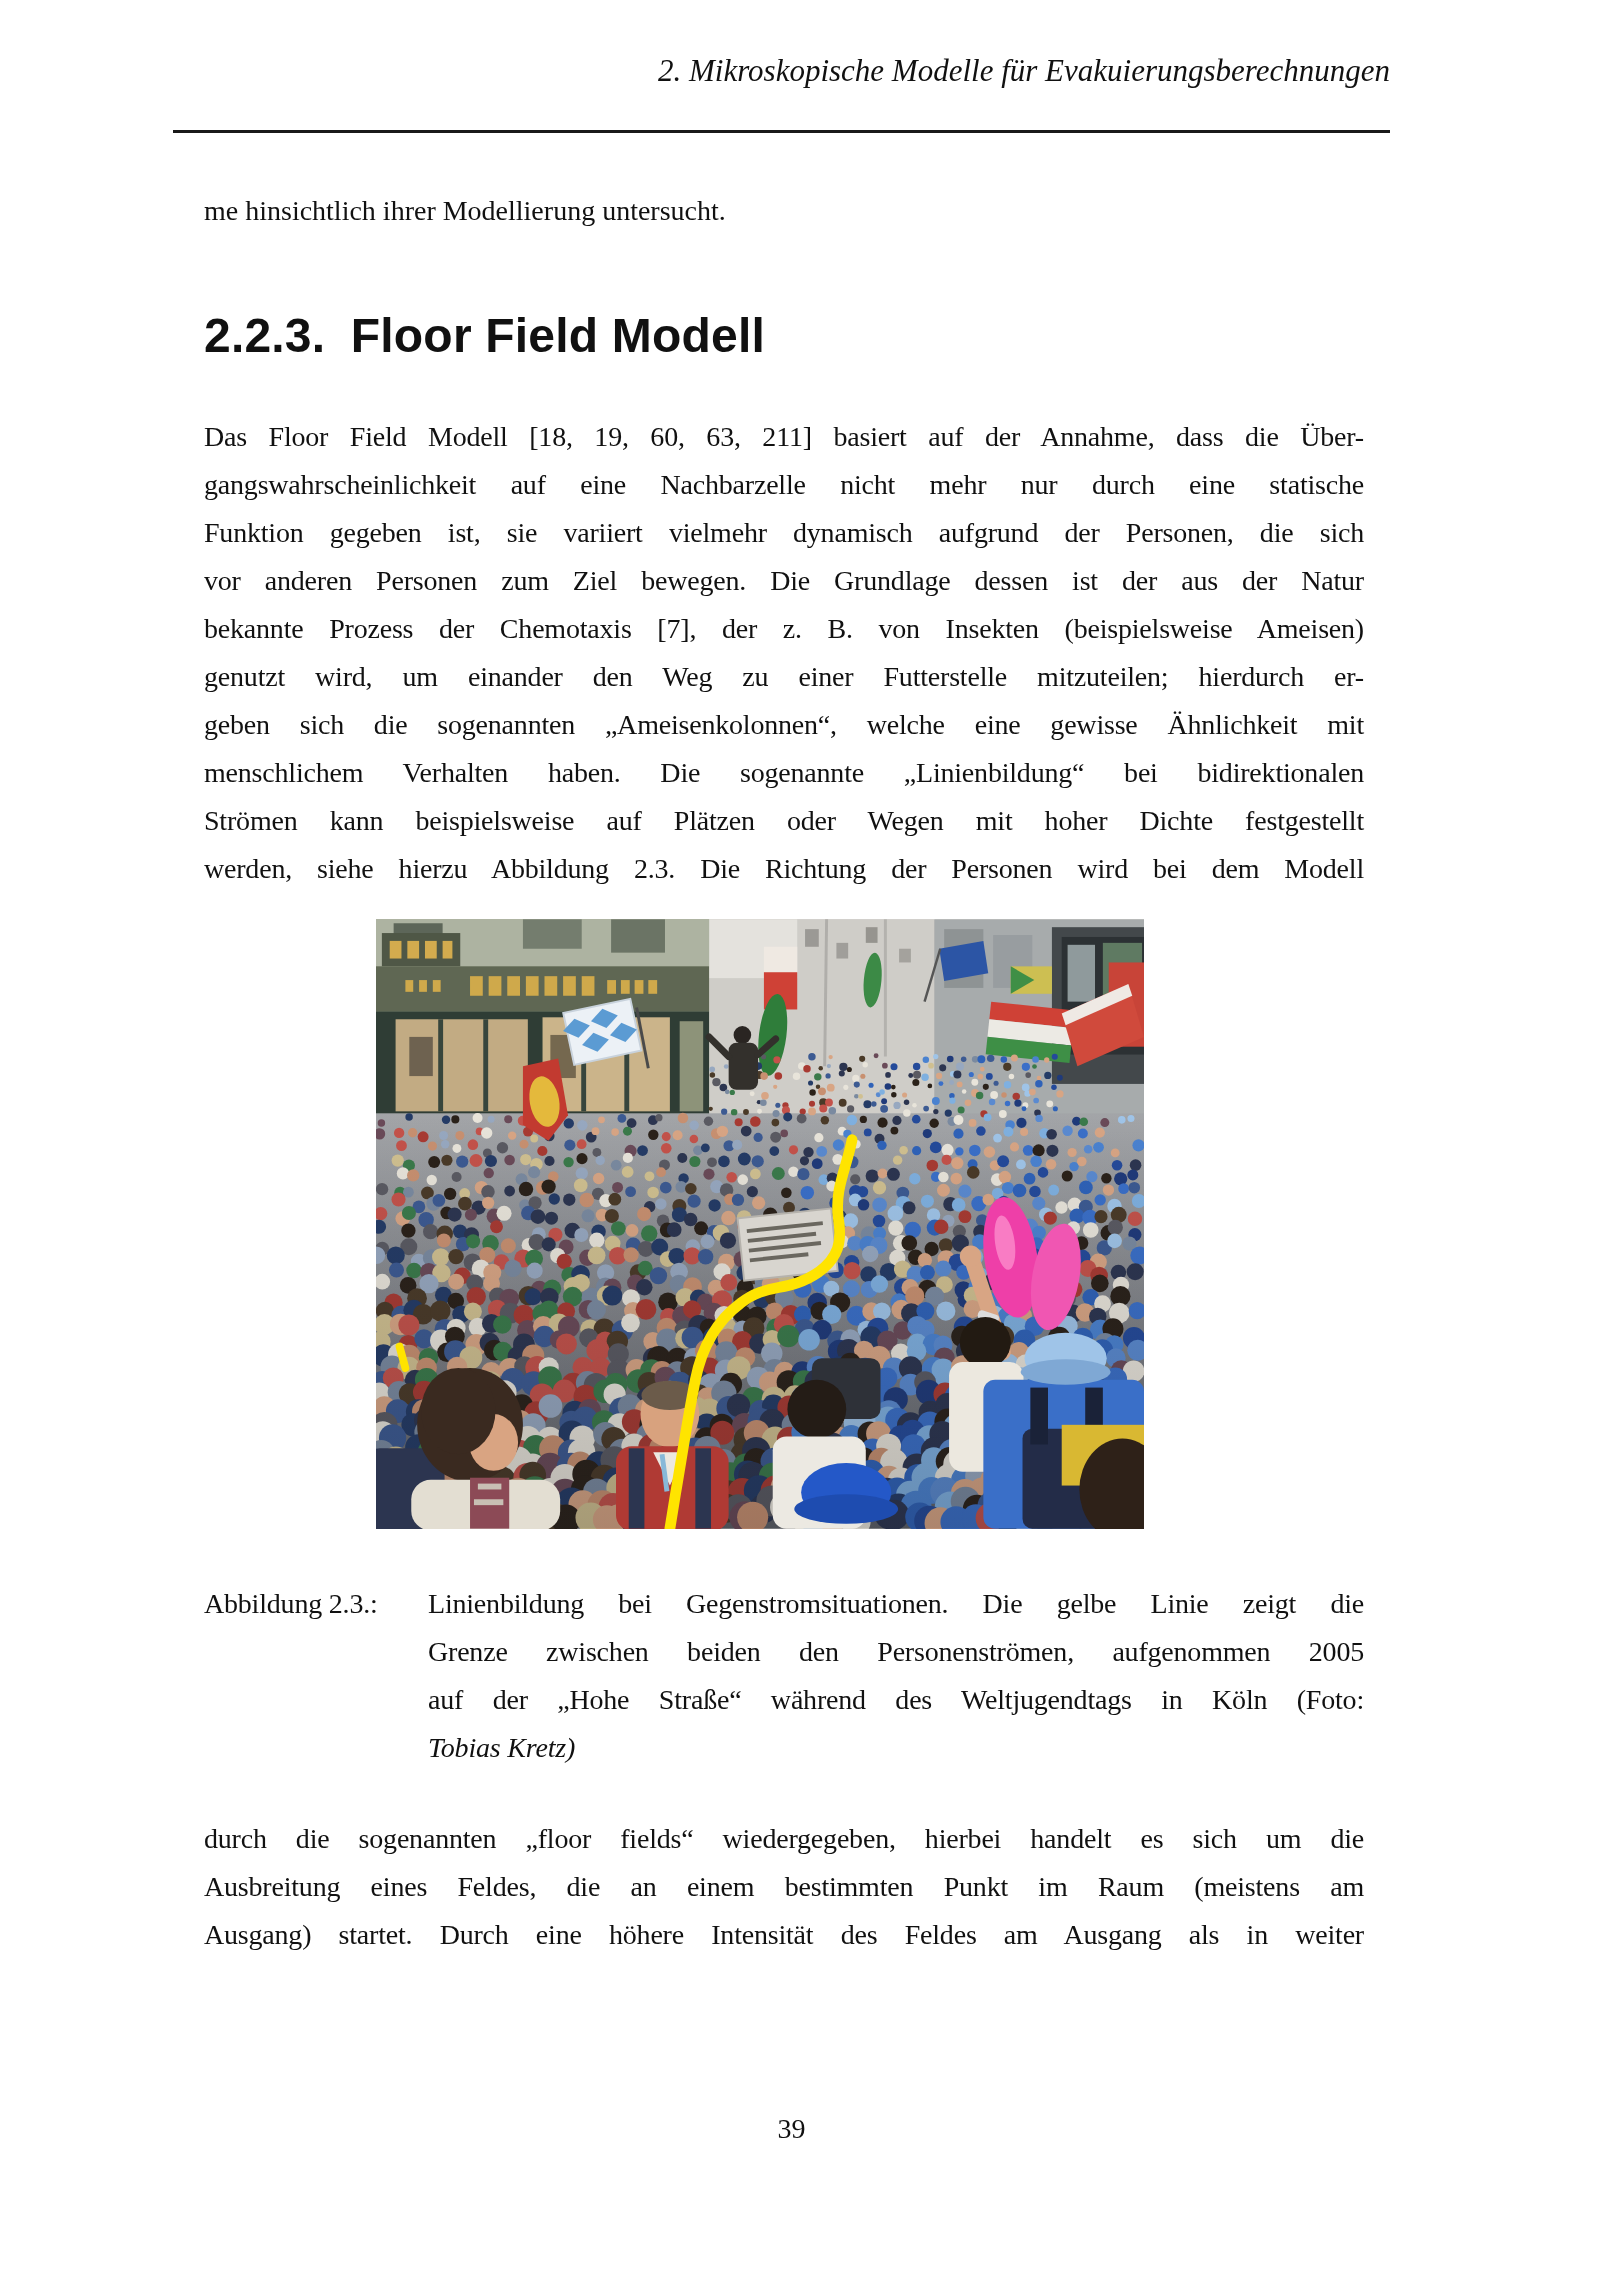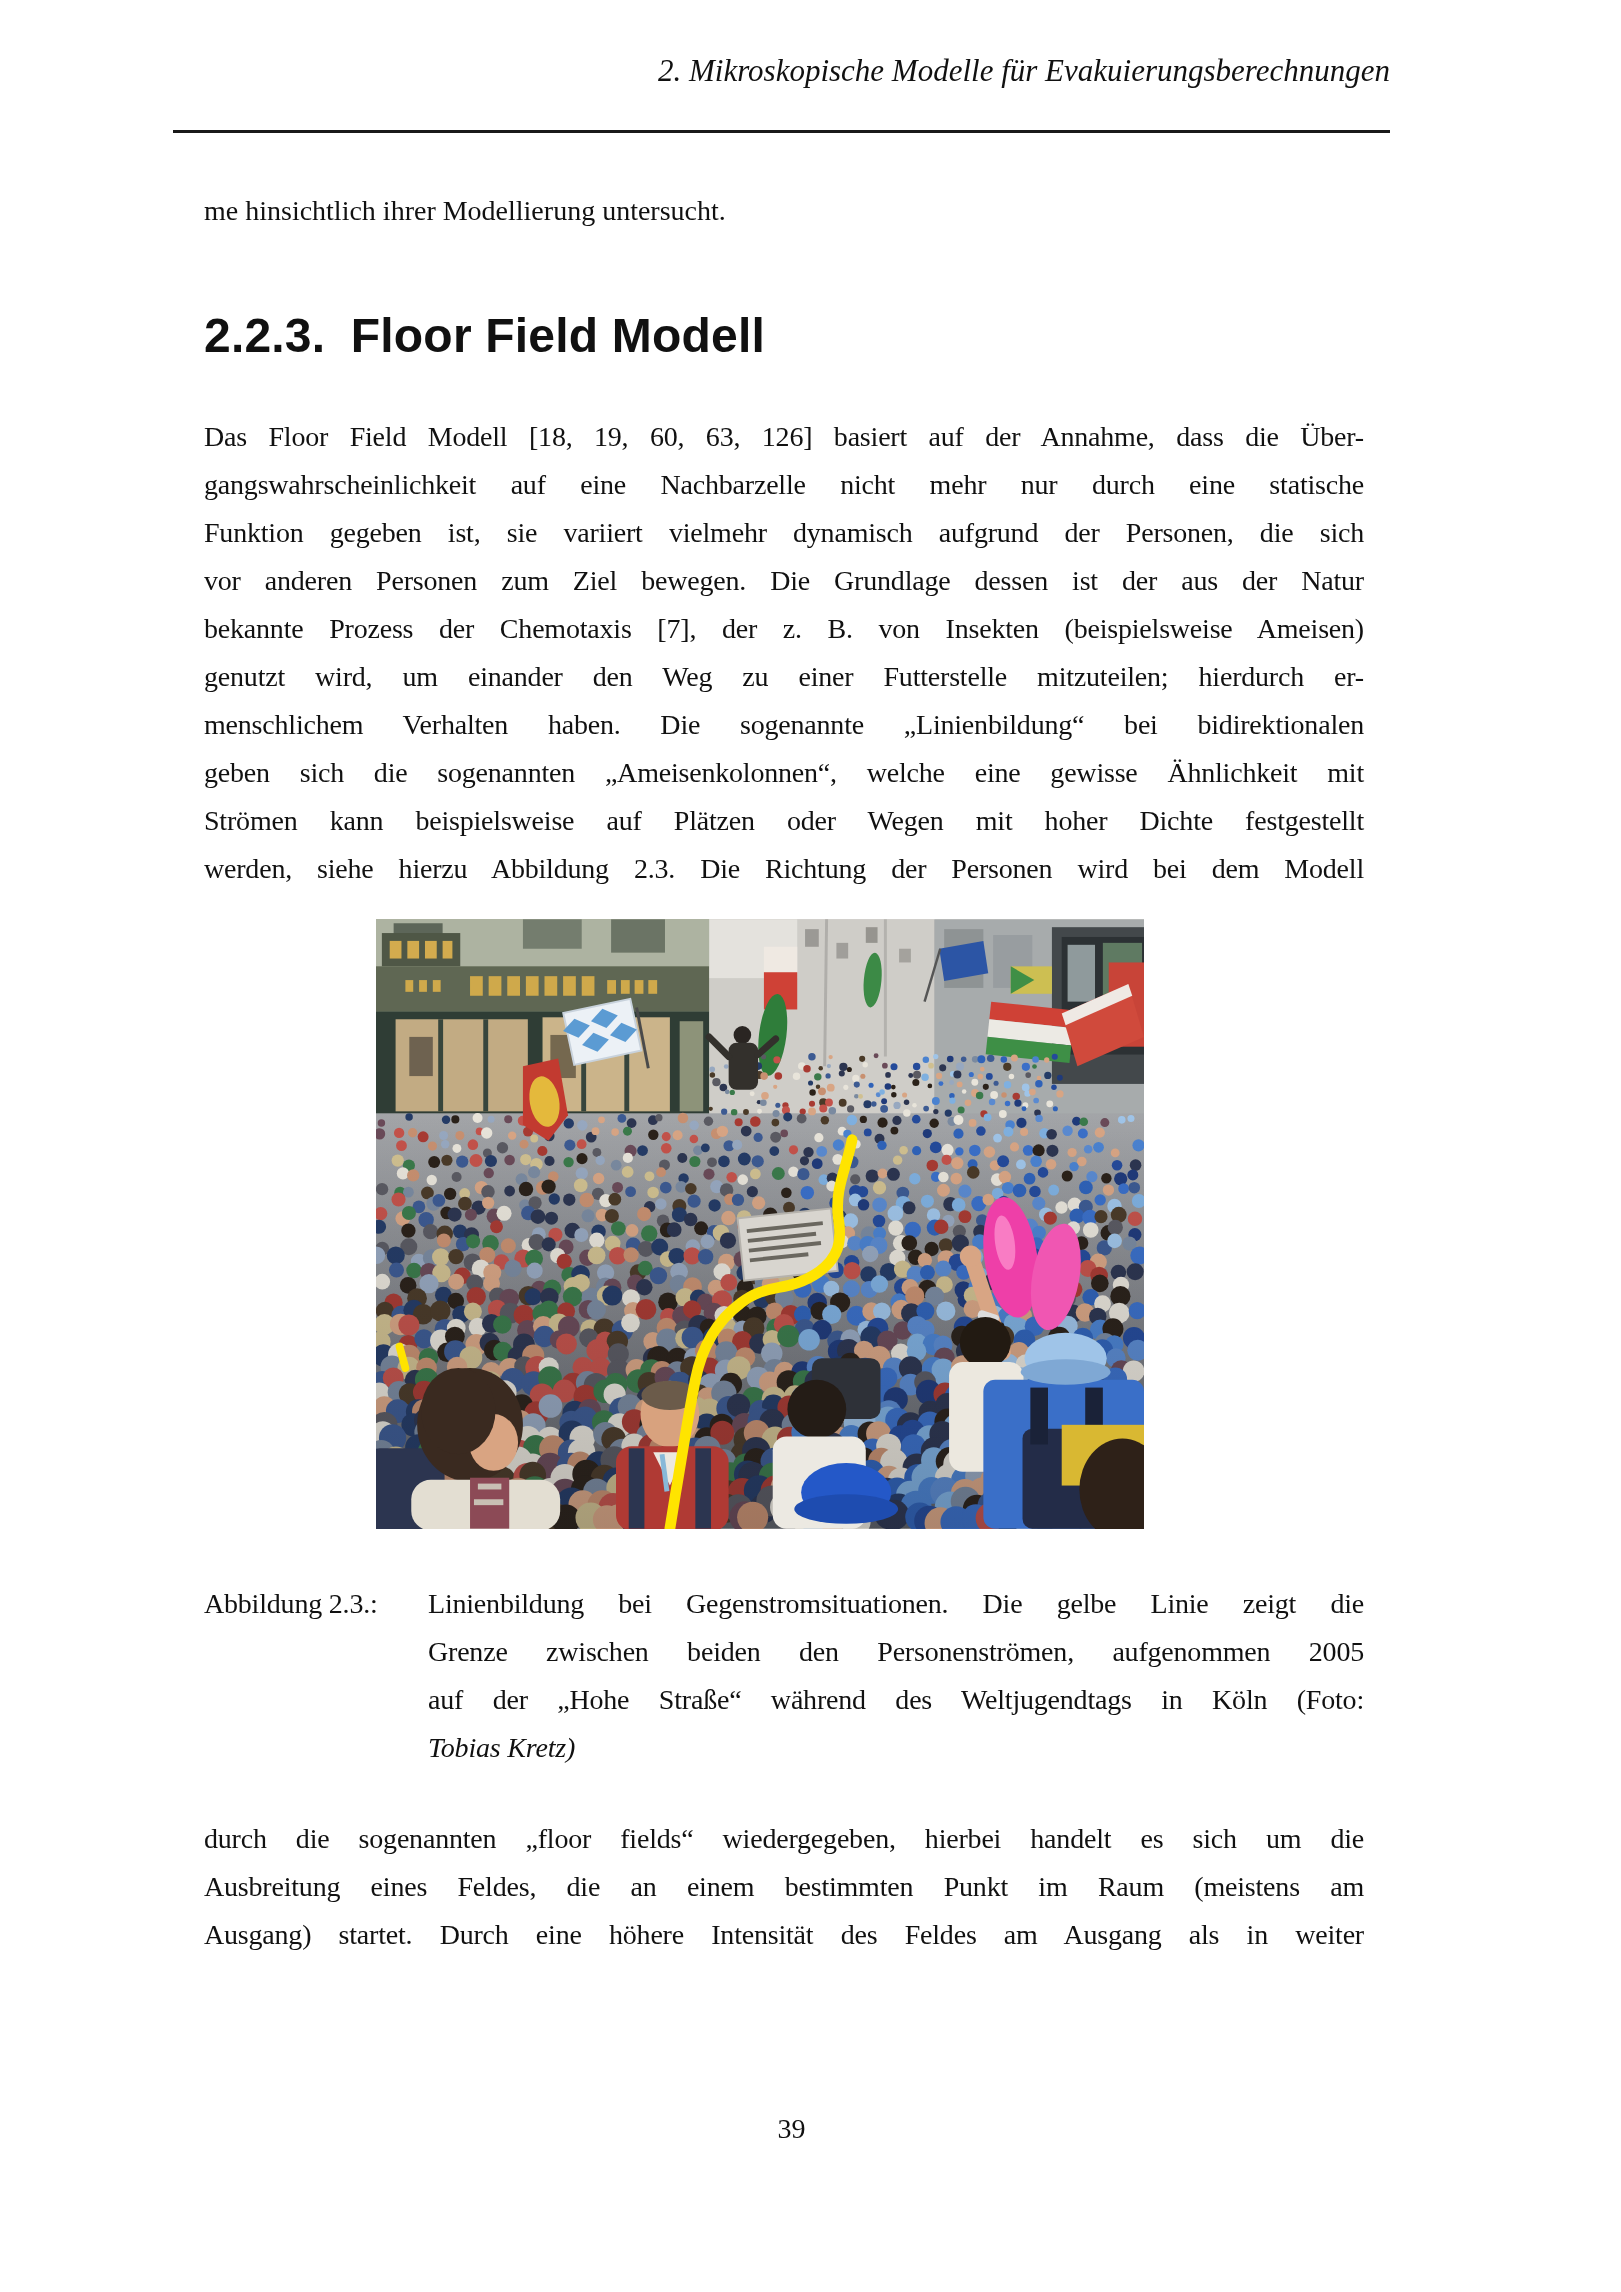--- a/index.html
+++ b/index.html
@@ -34,28 +34,28 @@
   <div class="hdr">2. Mikroskopische Modelle für Evakuierungsberechnungen</div>
   <div class="rule"></div>
 
   <div class="intro">me hinsichtlich ihrer Modellierung untersucht.</div>
 
   <div class="heading">
     <span class="num">2.2.3.</span><span>Floor Field Modell</span>
   </div>
 
   <div class="block p1">
-    <div class="tline">Das Floor Field Modell [18, 19, 60, 63, 126] basiert auf der Annahme, dass die Über-</div>
+    <div class="tline">Das Floor Field Modell [18, 19, 60, 63, 211] basiert auf der Annahme, dass die Über-</div>
     <div class="tline">gangswahrscheinlichkeit auf eine Nachbarzelle nicht mehr nur durch eine statische</div>
     <div class="tline">Funktion gegeben ist, sie variiert vielmehr dynamisch aufgrund der Personen, die sich</div>
     <div class="tline">vor anderen Personen zum Ziel bewegen. Die Grundlage dessen ist der aus der Natur</div>
     <div class="tline">bekannte Prozess der Chemotaxis [7], der z. B. von Insekten (beispielsweise Ameisen)</div>
     <div class="tline">genutzt wird, um einander den Weg zu einer Futterstelle mitzuteilen; hierdurch er-</div>
+    <div class="tline">geben sich die sogenannten „Ameisenkolonnen“, welche eine gewisse Ähnlichkeit mit</div>
     <div class="tline">menschlichem Verhalten haben. Die sogenannte „Linienbildung“ bei bidirektionalen</div>
-    <div class="tline">geben sich die sogenannten „Ameisenkolonnen“, welche eine gewisse Ähnlichkeit mit</div>
     <div class="tline">Strömen kann beispielsweise auf Plätzen oder Wegen mit hoher Dichte festgestellt</div>
     <div class="tline">werden, siehe hierzu Abbildung 2.3. Die Richtung der Personen wird bei dem Modell</div>
   </div>
 
   <div class="figwrap">
     <svg width="768" height="610" viewBox="0 0 784 622" xmlns="http://www.w3.org/2000/svg">
       <defs>
         <linearGradient id="crowdShade" x1="0" y1="0" x2="0" y2="1">
           <stop offset="0" stop-color="#20242e" stop-opacity="0"></stop>
           <stop offset="1" stop-color="#14161c" stop-opacity="0.22"></stop>

